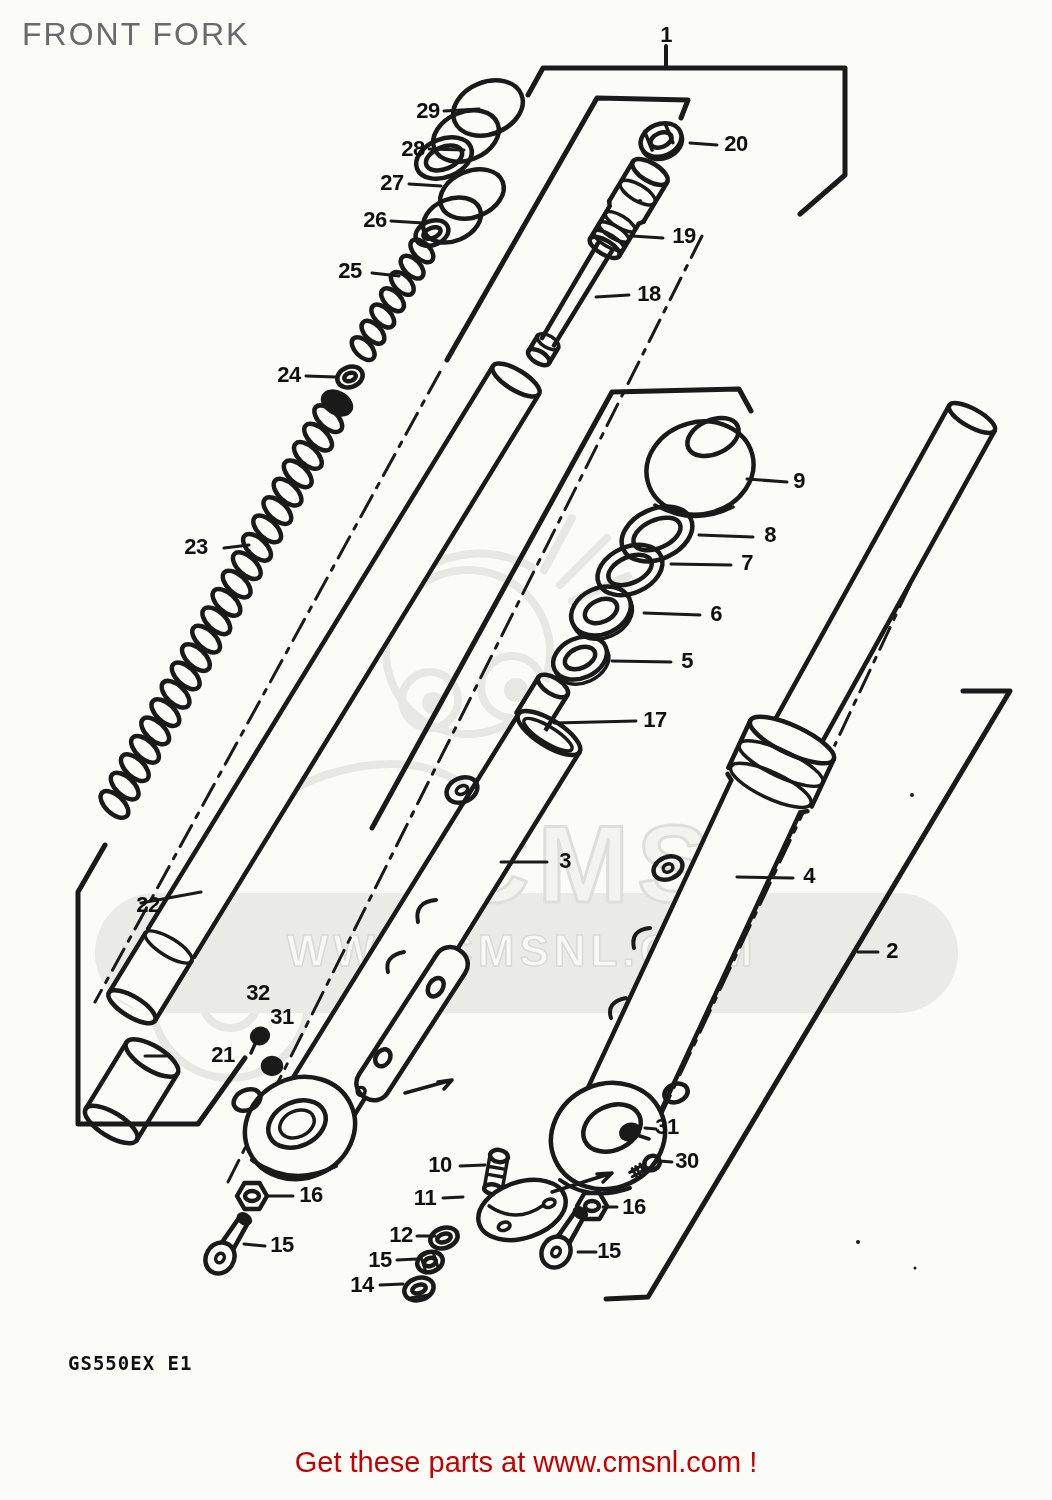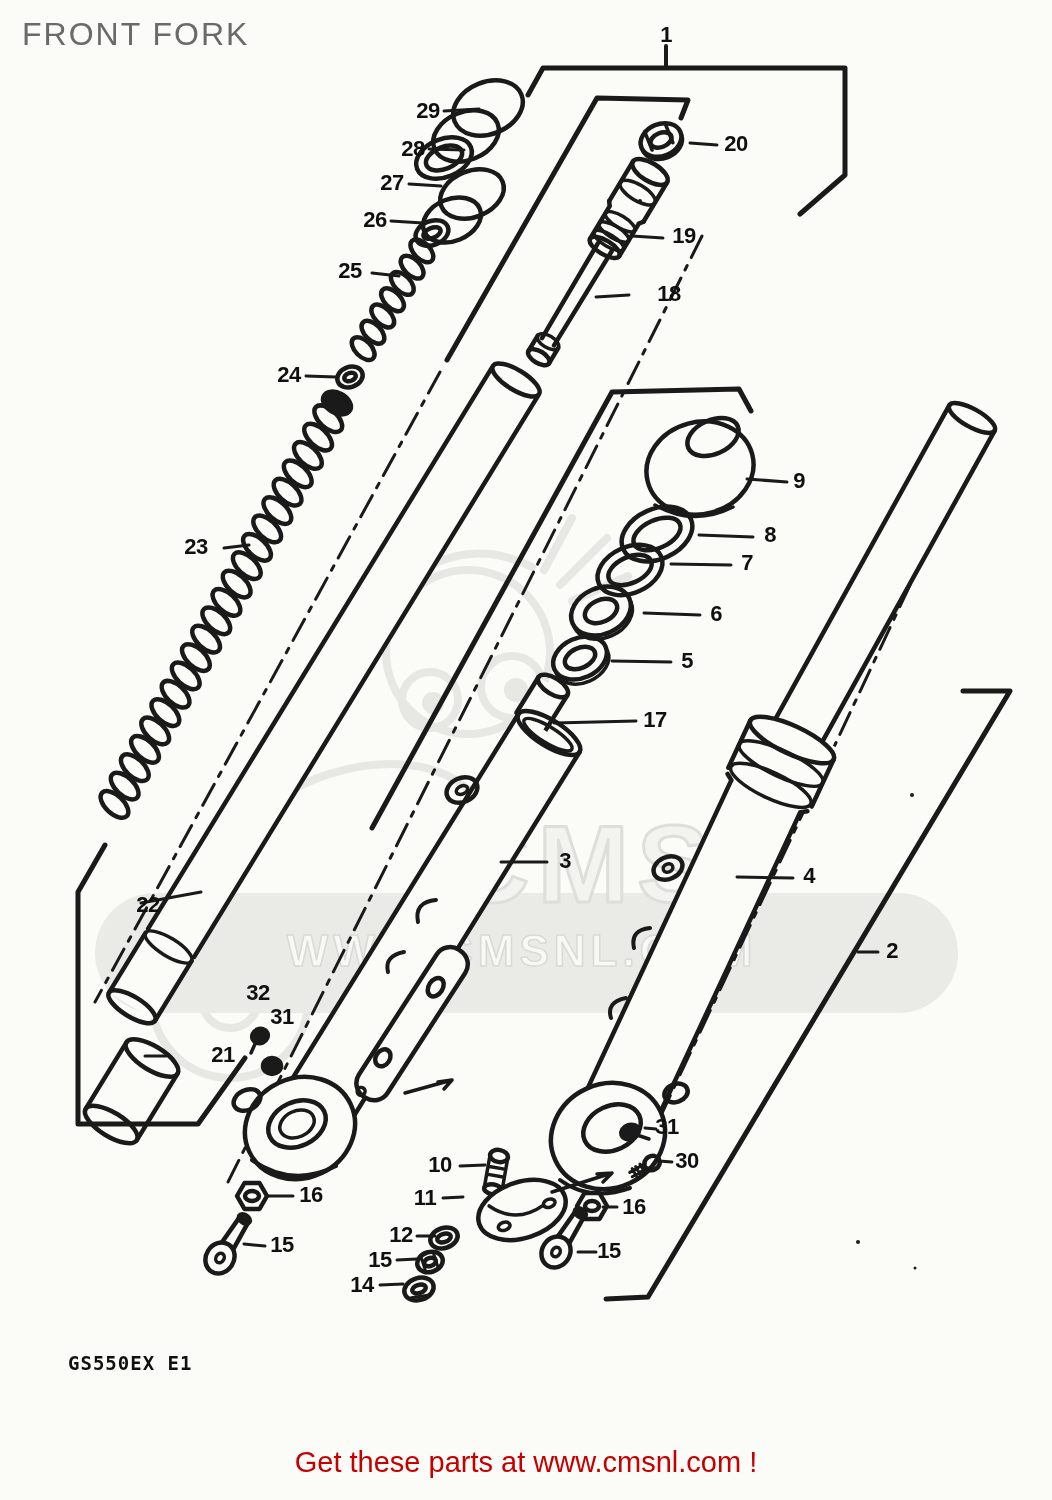--- a/index.html
+++ b/index.html
@@ -349,21 +349,21 @@
   <div id="callout-layer">
       <span class="callout" style="left: 666px; top: 36px;">1</span>
       <span class="callout" style="left: 428px; top: 112px;">29</span>
       <span class="callout" style="left: 413px; top: 150px; text-align: center;">28</span>
       <span class="callout" style="left: 392px; top: 184px;">27</span>
       <span class="callout" style="left: 375px; top: 221px;">26</span>
       <span class="callout" style="left: 350px; top: 272px;">25</span>
       <span class="callout" style="left: 289px; top: 376px;">24</span>
       <span class="callout" style="left: 736px; top: 145px;">20</span>
       <span class="callout" style="left: 684px; top: 237px;">19</span>
-      <span class="callout" style="left: 649px; top: 295px; margin-left: 20px;">18</span>
+      <span class="callout" style="left: 649px; top: 295px;">18</span>
       <span class="callout" style="left: 196px; top: 548px;">23</span>
       <span class="callout" style="left: 799px; top: 482px;">9</span>
       <span class="callout" style="left: 770px; top: 536px;">8</span>
       <span class="callout" style="left: 747px; top: 564px;">7</span>
       <span class="callout" style="left: 716px; top: 615px;">6</span>
       <span class="callout" style="left: 687px; top: 662px;">5</span>
       <span class="callout" style="left: 655px; top: 721px;">17</span>
       <span class="callout" style="left: 565px; top: 862px;">3</span>
       <span class="callout" style="left: 809px; top: 877px;">4</span>
       <span class="callout" style="left: 892px; top: 952px;">2</span>

